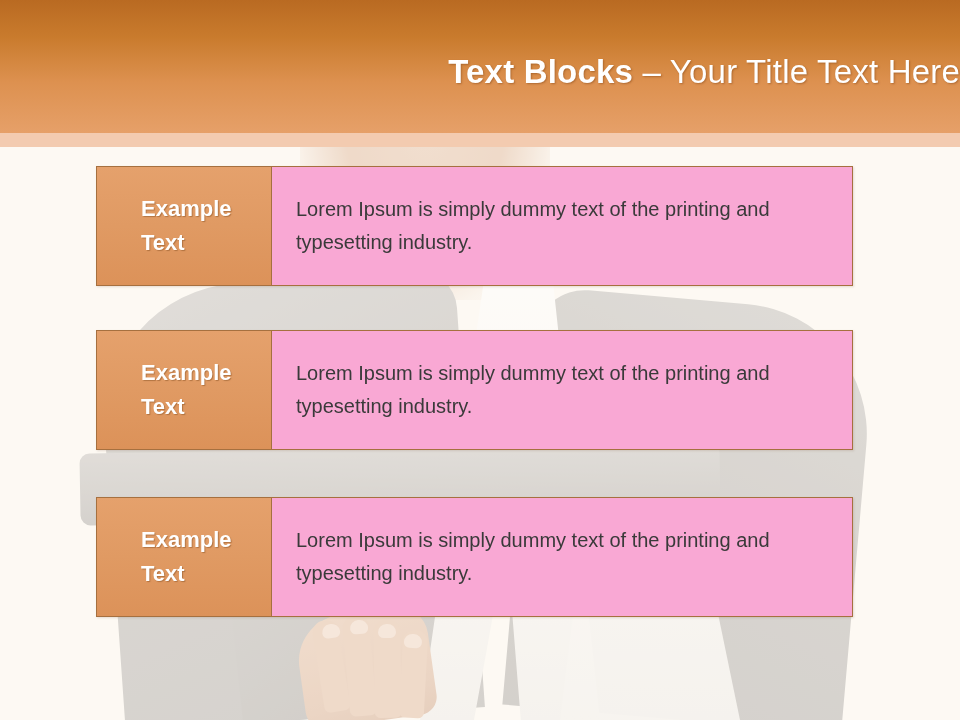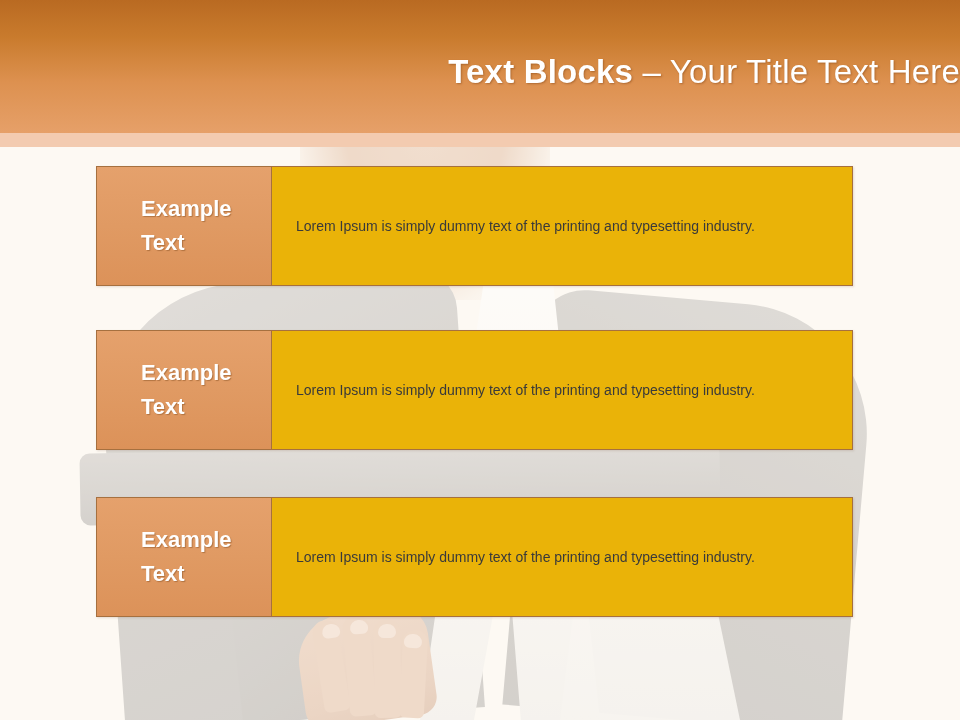--- a/index.html
+++ b/index.html
@@ -218,23 +218,23 @@
     display: block;
     max-width: 120px;
   }
 
   .block-body {
     flex: 1;
     box-sizing: border-box;
     display: flex;
     align-items: center;
     padding: 0 26px 0 24px;
-    background: #eab308;
+    background: #f9a8d4;
     color: #3a3a3a;
-    font-size: 14px;
+    font-size: 20px;
     line-height: 33px;
   }
 </style>
 </head>
 <body>
 
 <div class="slide">
 
   <div class="photo-layer">
     <div class="photo-bg"></div>

